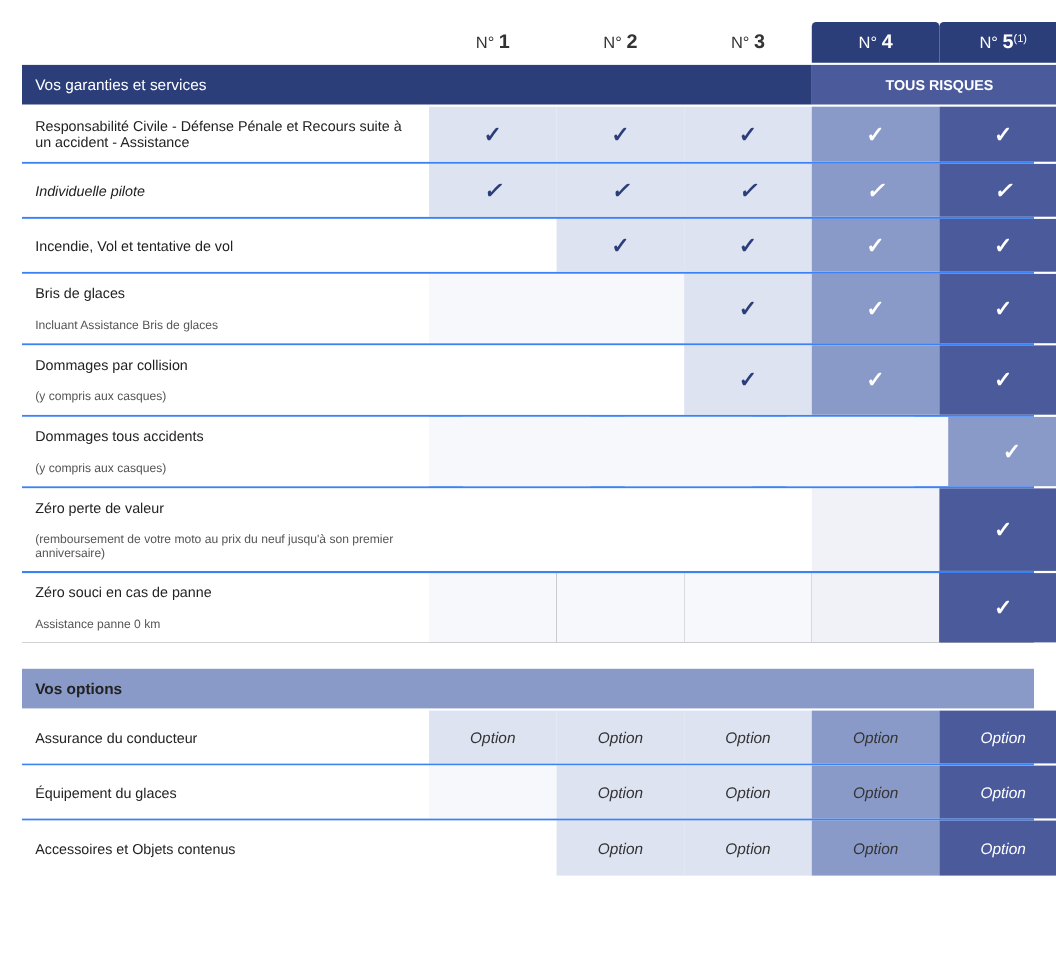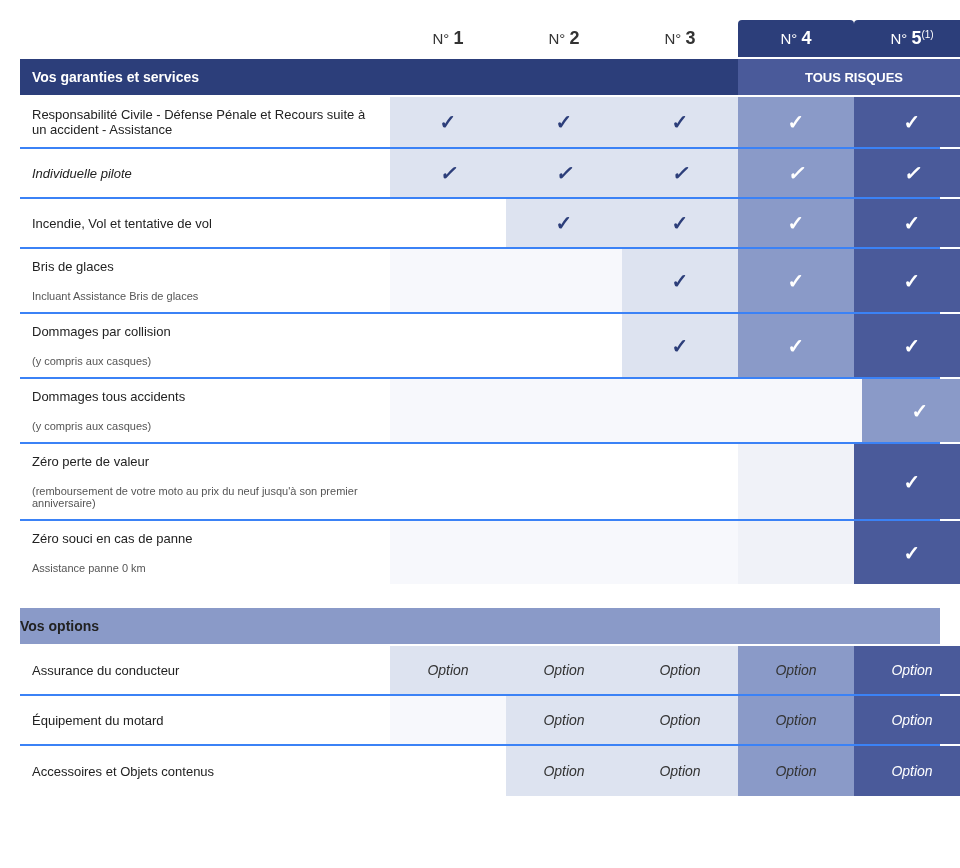--- a/index.html
+++ b/index.html
@@ -49,21 +49,21 @@
       color: #fff;
     }
 
     .header-cell sup {
       font-size: 10px;
     }
 
     .section-title-split {
       background-color: #2c3e7a;
       color: #fff;
-      font-weight: bold;
+      font-weight: normal;
       font-size: 14px;
       padding: 10px 12px;
     }
 
     .tous-risques {
       background-color: #4a5a9a;
       color: #fff;
       font-weight: bold;
       font-size: 13px;
       padding: 10px 12px;
@@ -146,21 +146,21 @@
     
     .options-gap {
       height: 24px;
     }
 
     .options-title {
       background-color: #8a9ac8;
       color: #222;
       font-weight: bold;
       font-size: 14px;
-      padding: 10px 0;
+      padding: 10px 12px;
     }
 
     .option-text {
       font-size: 14px;
       color: #333;
       font-style: italic;
     }
   </style>
 </head>
 <body>
@@ -360,21 +360,21 @@
       <div class="row-cell mid-blue">
           <span class="option-text">Option</span>
         </div>
       <div class="row-cell dark-blue-cell">
           <span class="option-text" style="color:#fff;">Option</span>
         </div>
     </div>
 
     <div class="table-row" style="background:#f7f8fc;">
       <div class="row-label">
-        <span class="main-text">Équipement du motard</span>
+        <span class="main-text">Équipement du glaces</span>
       </div>
       <div class="row-cell empty-white" style="background:#f7f8fc;"></div>
       <div class="row-cell light-blue">
           <span class="option-text">Option</span>
         </div>
       <div class="row-cell light-blue">
           <span class="option-text">Option</span>
         </div>
       <div class="row-cell mid-blue">
           <span class="option-text">Option</span>

